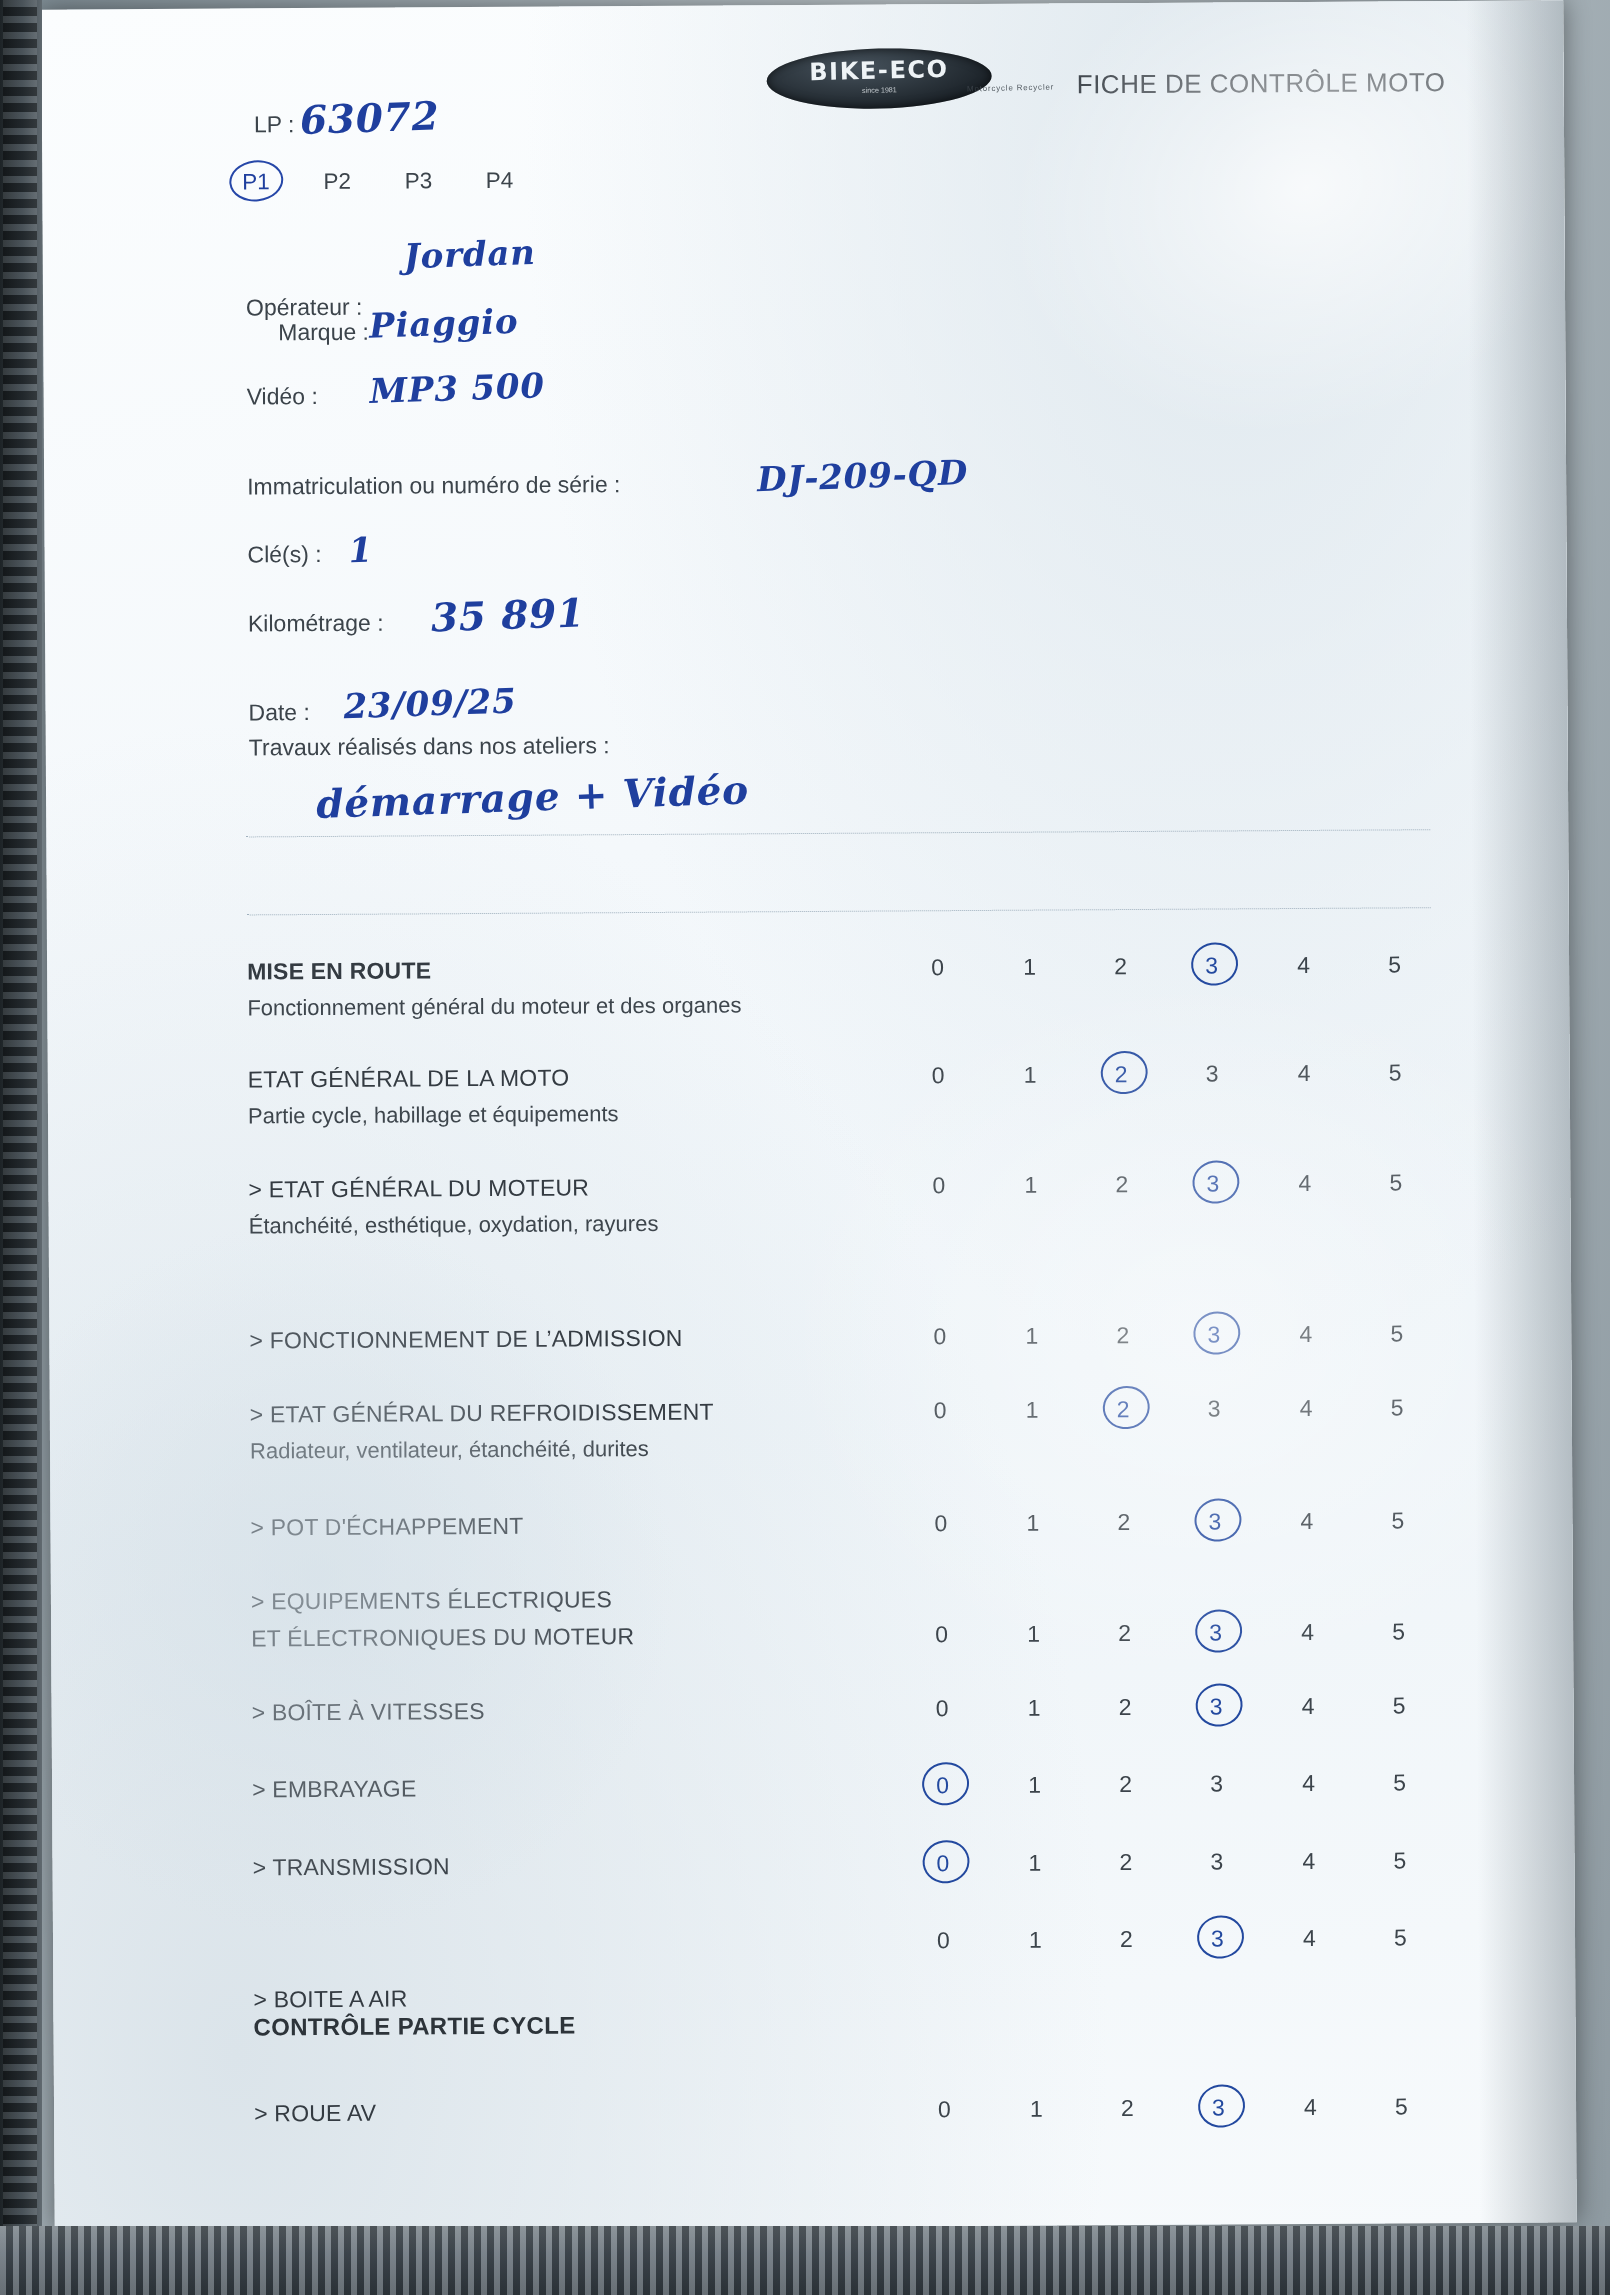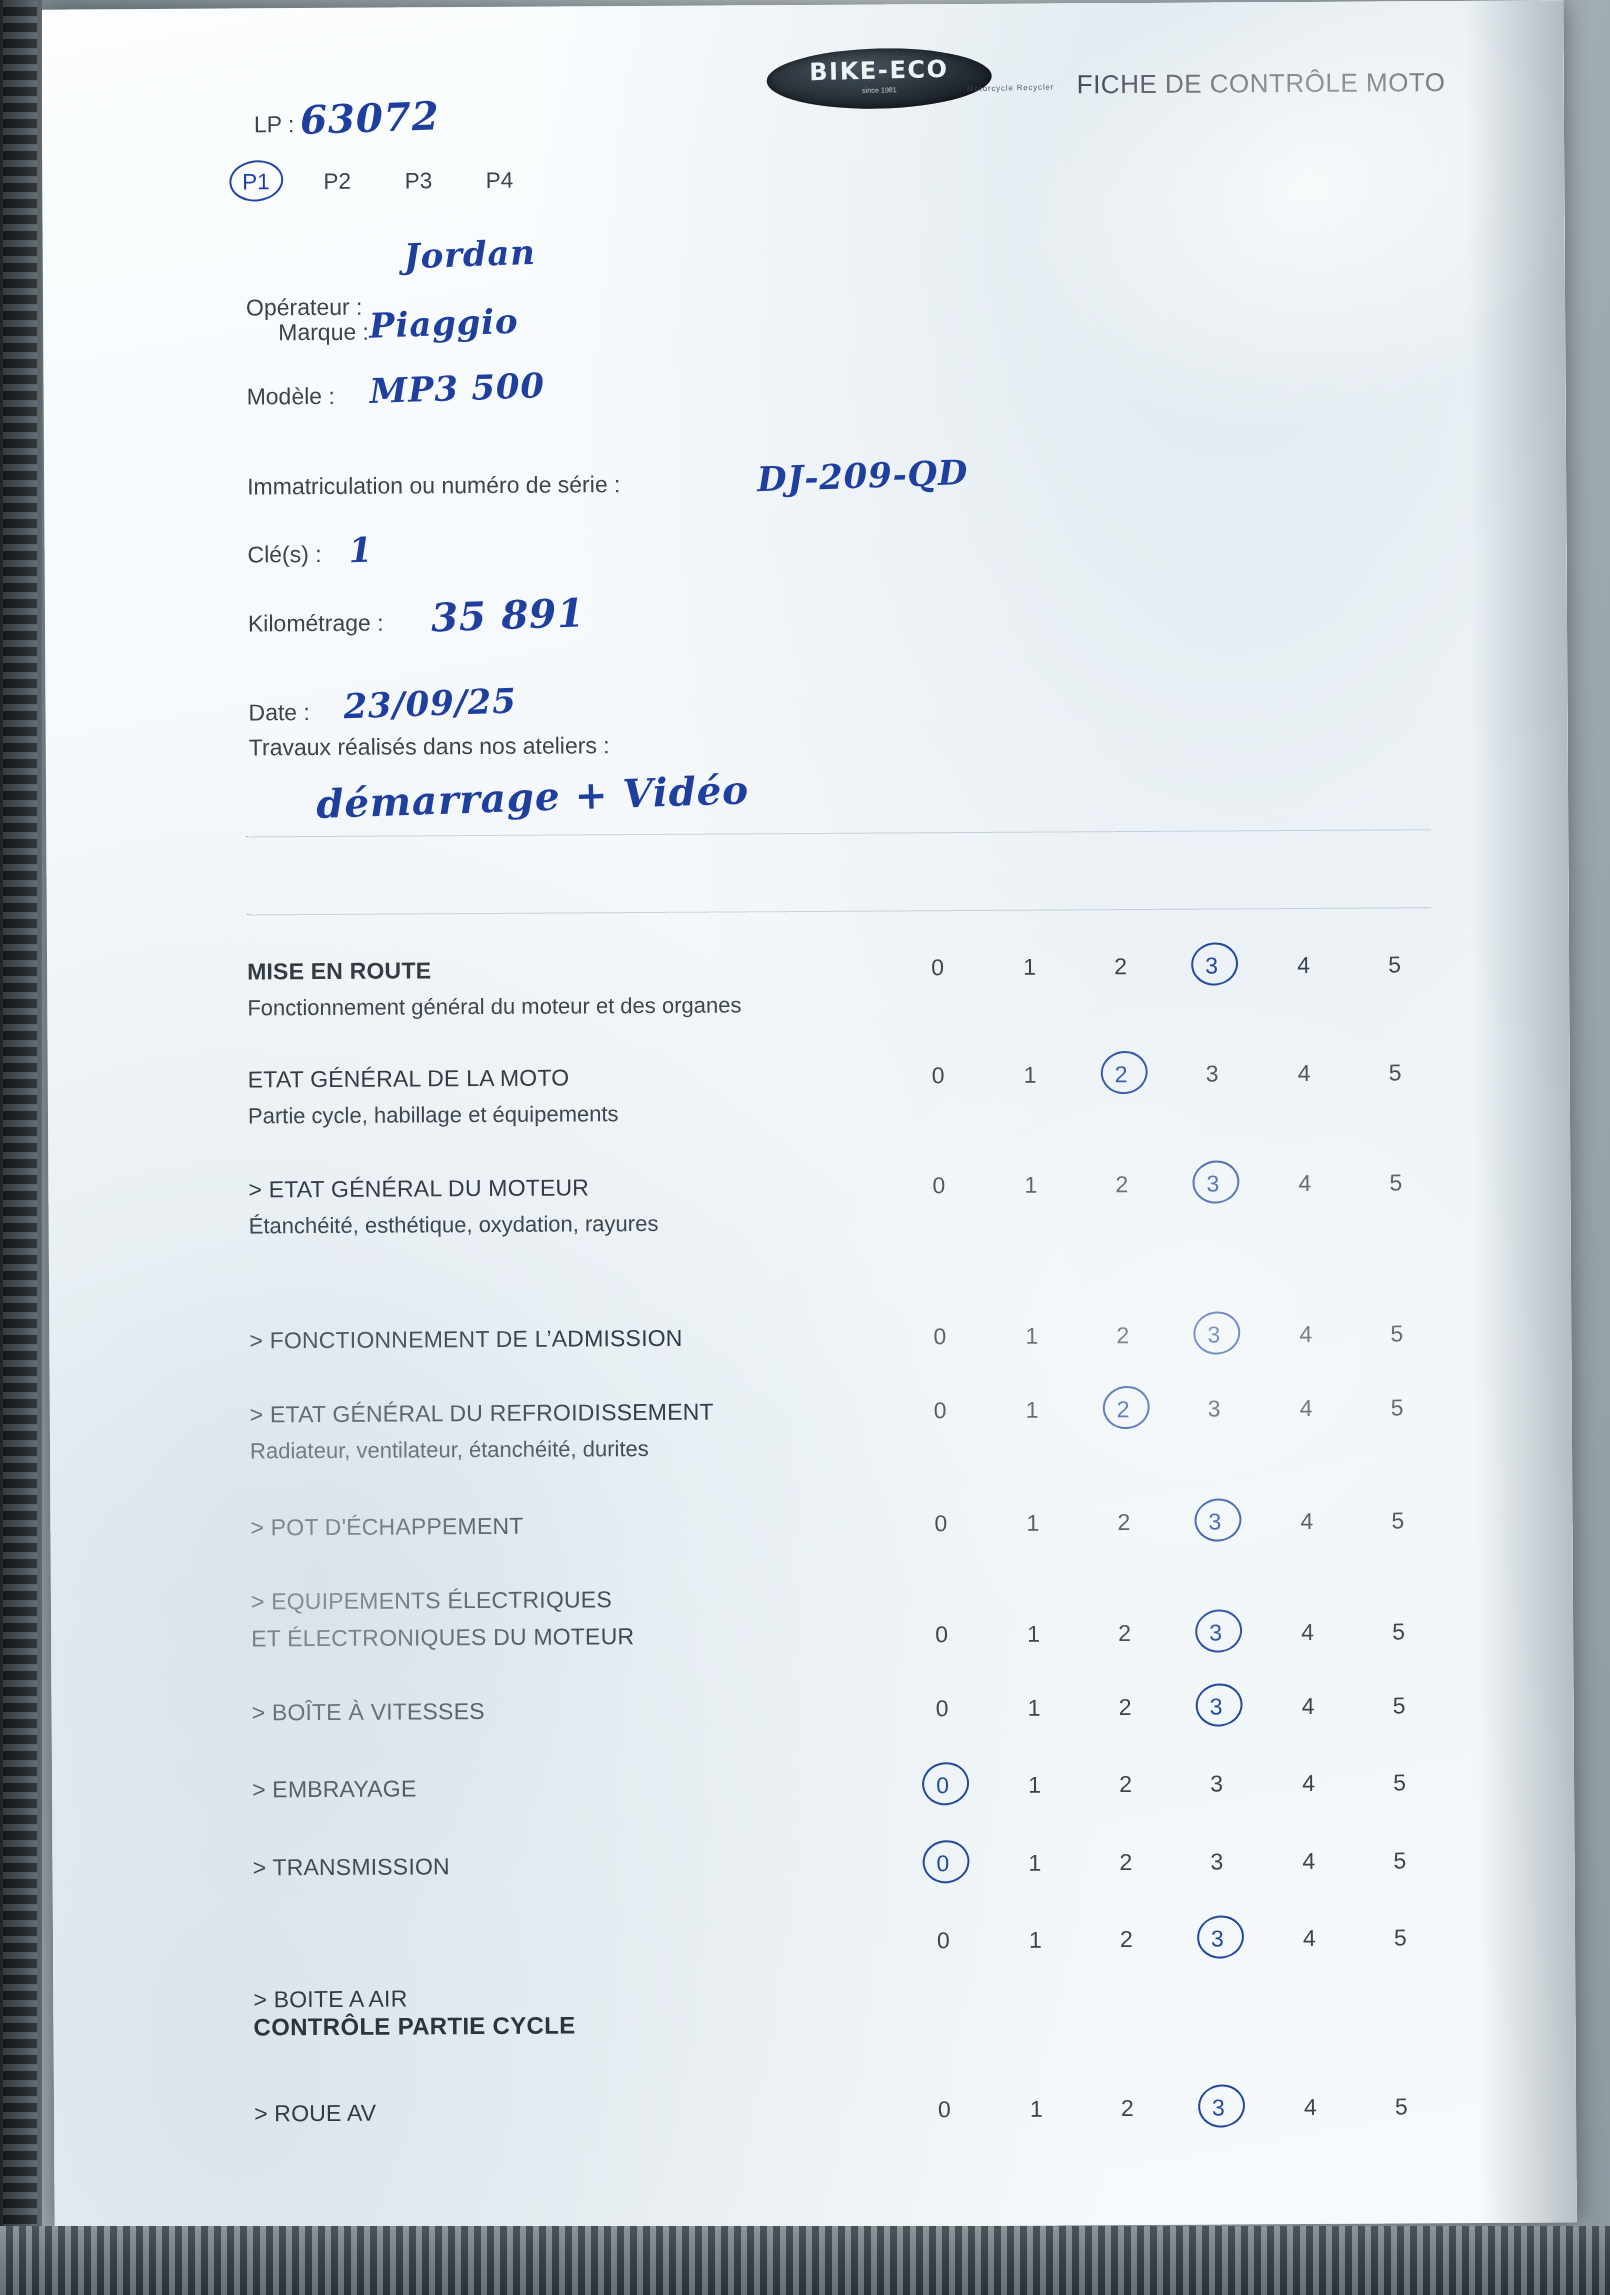--- a/index.html
+++ b/index.html
@@ -264,21 +264,21 @@
         <span class="pill">P3</span>
         <span class="pill">P4</span>
       </div>
 
       <div class="field" style="left:203px; top:242px;margin-top:44px;">Opérateur :</div>
       <div class="field hand hand-lg" style="left:361px; top:227px;">Jordan</div>
 
       <div class="field" style="left:203px; top:311px;margin-left:32px;">Marque :</div>
       <div class="field hand hand-lg" style="left:326px; top:296px;">Piaggio</div>
 
-      <div class="field" style="left:203px; top:375px;">Modèle :</div>
+      <div class="field" style="left:203px; top:375px;">Vidéo :</div>
       <div class="field hand hand-lg" style="left:326px; top:361px;">MP3 500</div>
 
       <div class="field" style="left:203px; top:465px;">Immatriculation ou numéro de série :</div>
       <div class="field hand hand-lg" style="left:713px; top:451px;">DJ-209-QD</div>
 
       <div class="field" style="left:203px; top:533px;">Clé(s) :</div>
       <div class="field hand hand-lg" style="left:304px; top:522px;">1</div>
 
       <div class="field" style="left:203px; top:602px;">Kilométrage :</div>
       <div class="field hand hand-xl" style="left:386px; top:585px;">35 891</div>

